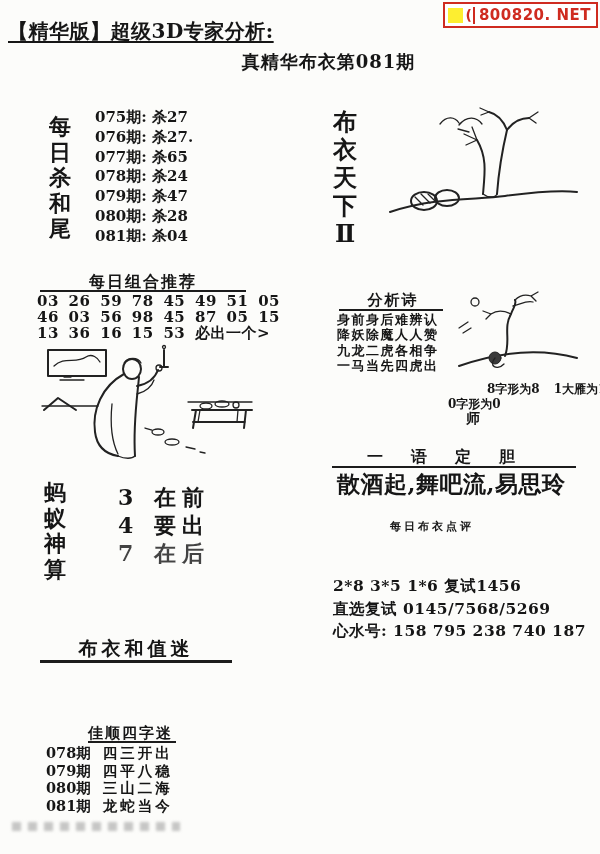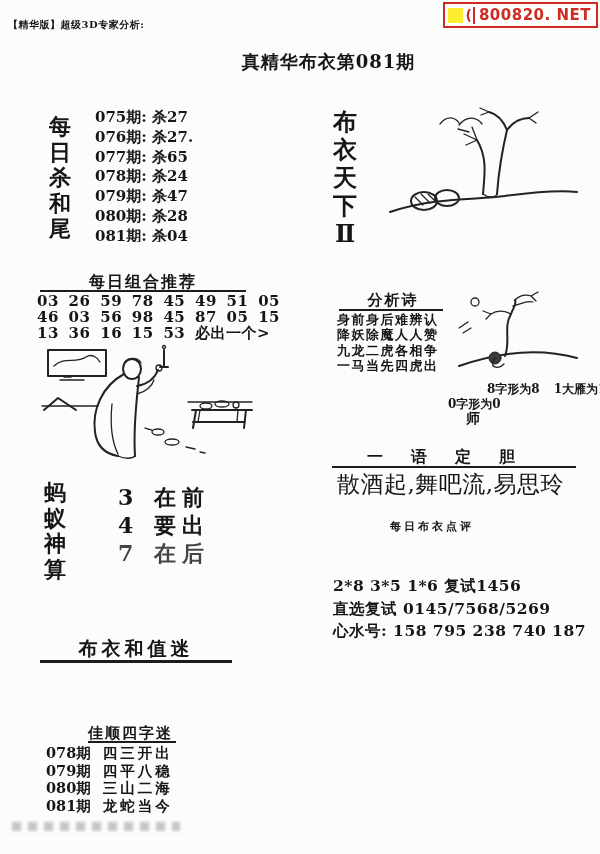--- a/index.html
+++ b/index.html
@@ -7,21 +7,21 @@
     position:relative;width:600px;height:854px;margin:0 auto;
     background:#fcfcfa;overflow:hidden;
     font-family:"DejaVu Serif","Liberation Serif",serif;
     color:#161616;
   }
   .abs{position:absolute;}
   .rule{position:absolute;background:#1c1c1c;}
   .nowrap{white-space:nowrap;}
 
   
-  .edition{left:8px;top:18px;font-size:10px;font-weight:bold;text-underline-offset:3px;letter-spacing:.5px;}
+  .edition{left:8px;top:18px;font-size:20px;font-weight:bold;text-decoration:underline;text-underline-offset:3px;letter-spacing:.5px;}
   .logo{right:2px;top:2px;display:flex;align-items:center;border:2px solid #cf2b20;background:#fff;padding:2px 5px 2px 3px;}
   .logo-square{width:15px;height:15px;background:#fdee30;margin-right:3px;}
   .logo-paren{color:#cf2b20;font-weight:bold;font-size:14px;margin-right:1px;font-family:"DejaVu Sans",sans-serif;}
   .logo-divider{width:2px;height:17px;background:#cf2b20;margin-right:4px;}
   .logo-text{color:#cf2b20;font-weight:bold;font-size:15px;font-family:"DejaVu Sans",sans-serif;letter-spacing:.5px;}
   .page-title{left:0;top:50px;width:600px;padding-left:57px;box-sizing:border-box;text-align:center;font-size:18px;font-weight:bold;letter-spacing:1px;}
 
   
   .vcol{display:flex;flex-direction:column;align-items:center;overflow:hidden;}
   .vcol span{display:block;}
@@ -39,21 +39,21 @@
   
   .poem-title{left:337px;top:291px;width:112px;text-align:center;font-size:15px;font-weight:bold;letter-spacing:2px;}
   .poem-lines{left:337px;top:312px;font-size:13px;font-weight:bold;line-height:15.4px;letter-spacing:1.5px;}
   .poem-notes1{left:448px;top:381px;font-size:12px;font-weight:bold;margin-left:39px;}
   .poem-notes1 .gap{margin-left:14px;}
   .poem-notes2{left:448px;top:396px;font-size:12px;font-weight:bold;}
   .poem-caption{left:466px;top:410px;font-size:14px;font-weight:bold;letter-spacing:1px;}
 
   
   .dan-title{left:342px;top:447px;width:210px;text-align:center;font-size:16px;font-weight:bold;letter-spacing:12px;font-family:Liberation Serif, serif;}
-  .dan-phrase{left:337px;top:469px;font-size:23px;font-weight:normal;letter-spacing:.5px;}
+  .dan-phrase{left:337px;top:469px;font-size:23px;font-weight:bold;letter-spacing:.5px;}
   .dan-subtitle{left:390px;top:519px;font-size:11px;font-weight:bold;letter-spacing:3px;text-align:right;}
 
   
   .ant-rows{left:118px;top:483px;font-size:22px;font-weight:bold;line-height:28px;}
   .ant-row{display:flex;}
   .ant-row .num{width:36px;}
   .ant-row .txt{letter-spacing:6px;}
   .ant-row.faded{opacity:.8;}
 
   

